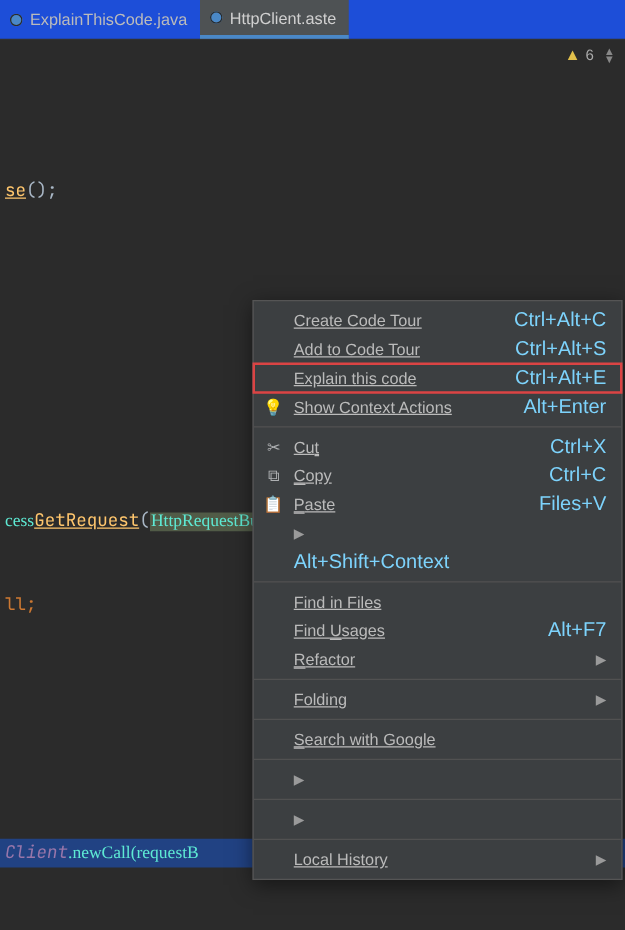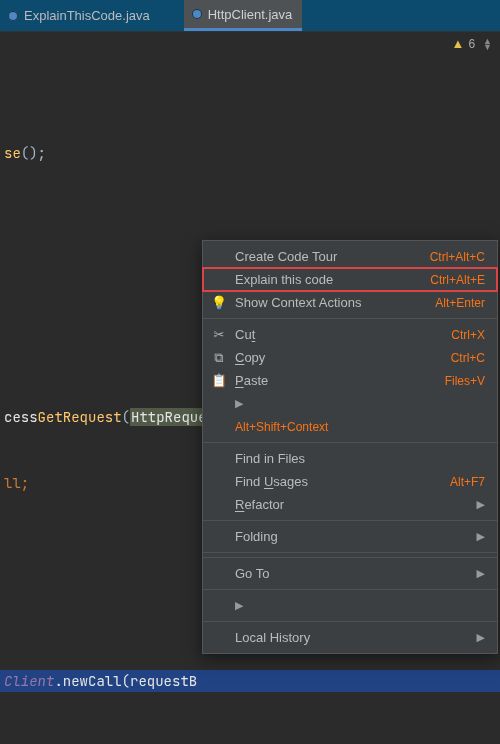--- a/index.html
+++ b/index.html
@@ -10,25 +10,24 @@
     background: #2b2b2b;
     font-family: "Segoe UI", Tahoma, sans-serif;
     font-size: 13px;
     color: #a9b7c6;
     overflow: hidden;
     position: relative;
   }
   
   .tabbar {
     height: 32px;
-    background: #0c4a6e;
+    background: #1d4ed8;
     display: flex;
     align-items: stretch;
     border-bottom: 1px solid #323232;
-    gap: 24px;
   }
   .tab {
     display: flex;
     align-items: center;
     padding: 0 10px 0 8px;
     gap: 6px;
     color: #bbbbbb;
     cursor: pointer;
   }
   .tab.active {
@@ -70,22 +69,22 @@
     font-size: 14px;
     line-height: 22px;
     overflow: hidden;
     white-space: pre;
   }
   .code-block {
     padding-left: 0;
   }
   .line { padding-left: 4px; }
   .kw   { color: #cc7832; }
-  .fn   { color: #ffc66d; }
-  .id   { color: #e5e5e5; }
+  .fn   { color: #ffc66d; text-decoration: underline; }
+  .id   { color: #5eead4; font-family: Liberation Serif, serif; }
   .var  { color: #9876aa; font-style: italic; }
   .type { color: #a9b7c6; }
   .paren { color: #a9b7c6; }
   .hl   { background: #515b47; padding: 0 1px; }
   .sel {
     background: #214283;
     display: block;
   }
   .block2 .line { padding-left: 4px; }
   
@@ -109,22 +108,22 @@
     gap: 8px;
     cursor: default;
   }
   .mi .ic {
     width: 16px;
     text-align: center;
     color: #aeb0b2;
     font-size: 13px;
     flex-shrink: 0;
   }
-  .mi .lbl { flex: 1; }
-  .mi .sc { color: #f97316; font-size: 12px; }
+  .mi .lbl { flex: 1; text-decoration: underline; }
+  .mi .sc { color: #7dd3fc; font-size: 16px; }
   .mi .arr { color: #9a9a9a; font-size: 11px; }
   .mi.hi {
     outline: 2px solid #db4444;
     outline-offset: -1px;
     justify-content: center;
   }
   .sep {
     height: 1px;
     background: #515151;
     margin: 4px 0;
@@ -134,21 +133,21 @@
 </head>
 <body>
 
 <div class="tabbar">
   <div class="tab">
     <span class="dot"></span>
     <span>ExplainThisCode.java</span>
   </div>
   <div class="tab active">
     <span class="dot"></span>
-    <span>HttpClient.java</span>
+    <span>HttpClient.aste</span>
   </div>
 </div>
 
 <div class="warn-area">
   <span class="tri">▲</span>
   <span>6</span>
   <span class="carets">
       <span>▲</span>
       <span>▼</span>
     </span>
@@ -177,20 +176,25 @@
 
   
 </div>
 
 <div class="menu" id="ctx-menu">
     <div class="mi">
       <span class="ic"></span>
       <span class="lbl">Create Code Tour</span>
       <span class="sc">Ctrl+Alt+C</span>
     </div>
+    <div class="mi">
+      <span class="ic"></span>
+      <span class="lbl">Add to Code Tour</span>
+      <span class="sc">Ctrl+Alt+S</span>
+    </div>
     <div class="mi hi">
       <span class="ic"></span>
       <span class="lbl">Explain this code</span>
       <span class="sc">Ctrl+Alt+E</span>
     </div>
     <div class="mi">
       <span class="ic">💡</span>
       <span class="lbl">Show Context Actions</span>
       <span class="sc">Alt+Enter</span>
     </div>
@@ -233,24 +237,27 @@
       <span class="lbl"><span class="u">R</span>efactor</span>
       <span class="arr">▶</span>
     </div>
     <div class="sep"></div>
     <div class="mi">
       <span class="ic"></span>
       <span class="lbl">Folding</span>
       <span class="arr">▶</span>
     </div>
     <div class="sep"></div>
-    <div class="sep"></div>
-    <div class="mi">
-      <span class="ic"></span>
-      <span class="lbl">Go To</span>
+    <div class="mi">
+      <span class="ic"></span>
+      <span class="lbl"><span class="u">S</span>earch with Google</span>
+    </div>
+    <div class="sep"></div>
+    <div class="mi">
+      <span class="ic"></span>
       <span class="arr">▶</span>
     </div>
     <div class="sep"></div>
     <div class="mi">
       <span class="ic"></span>
       <span class="arr">▶</span>
     </div>
     <div class="sep"></div>
     <div class="mi">
       <span class="ic"></span>

